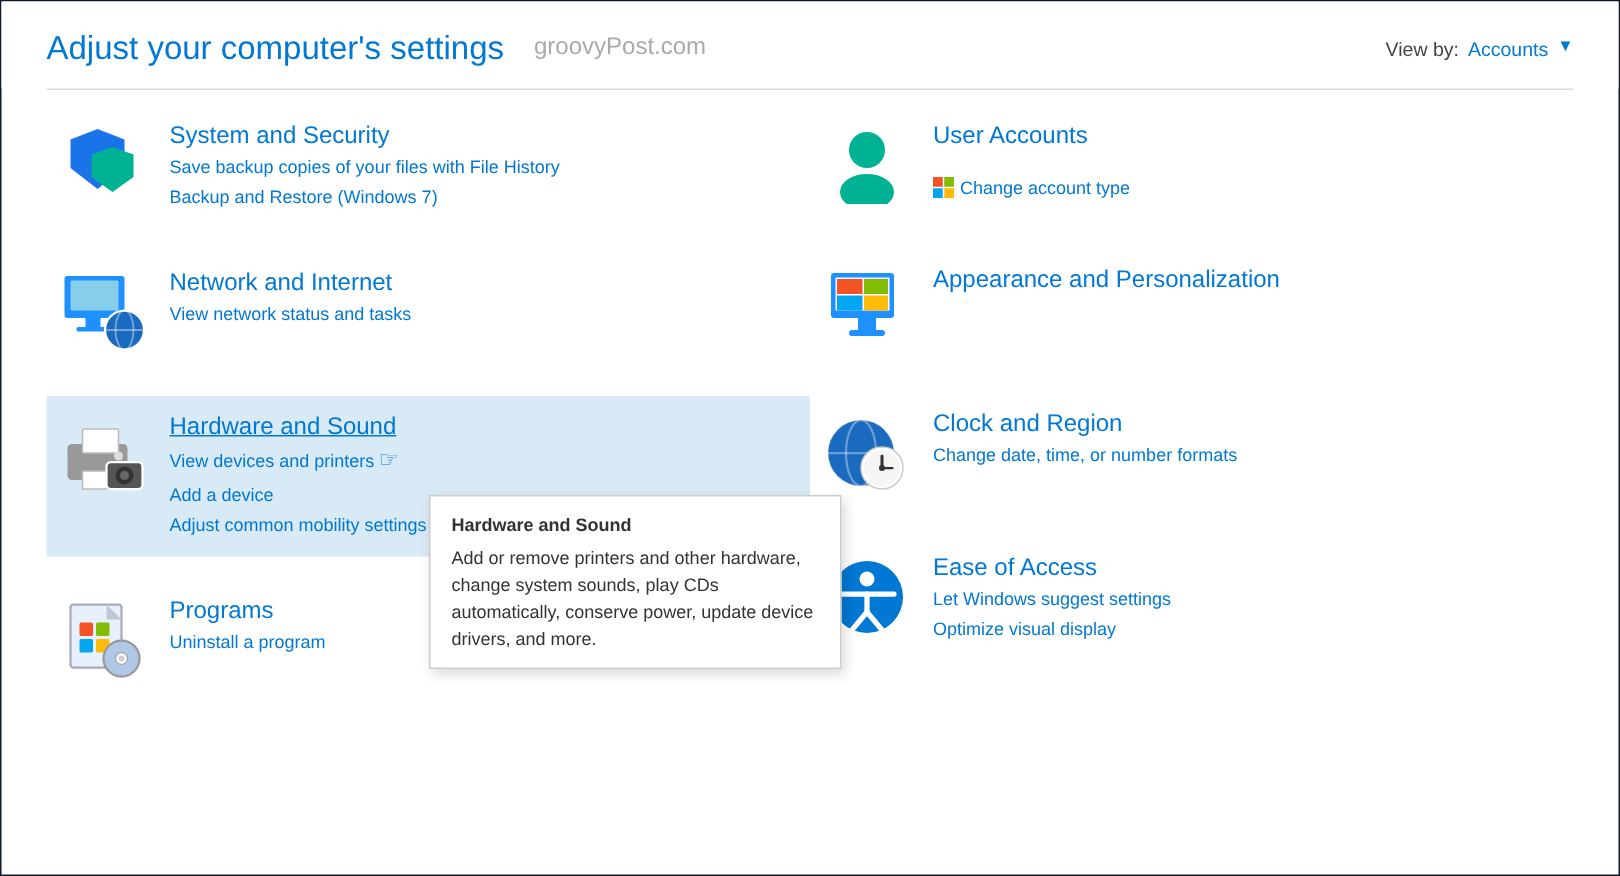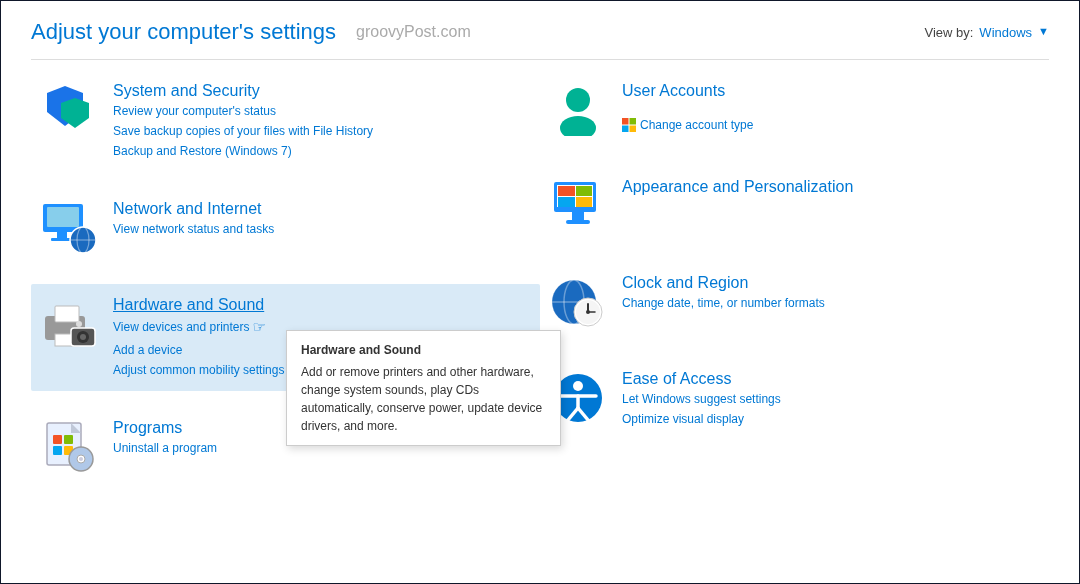--- a/index.html
+++ b/index.html
@@ -139,40 +139,39 @@
 
 <div class="window">
 
   <div class="header">
     <div class="header-left">
       <span class="page-title">Adjust your computer's settings</span>
       <span class="watermark">groovyPost.com</span>
     </div>
     <div class="header-right">
       <span class="viewby-label">View by:</span>
-      <span class="viewby-value">Windows</span>
+      <span class="viewby-value">Accounts</span>
       <span style="color:#0078d4;font-size:11px;">▼</span>
     </div>
   </div>
   <div class="divider"></div>
 
   <div class="content">
 
     <div class="left-col">
 
       <div class="category-item">
         <div class="category-icon">
           <svg width="52" height="52" viewBox="0 0 52 52">
             <polygon points="22,2 40,9 40,28 22,42 4,28 4,9" fill="#1a73e8"></polygon>
             <polygon points="32,14 46,19 46,34 32,44 18,34 18,19" fill="#00b294"></polygon>
           </svg>
         </div>
         <div class="category-text">
           <a class="category-title">System and Security</a>
-          <span class="category-link">Review your computer's status</span>
           <span class="category-link">Save backup copies of your files with File History</span>
           <span class="category-link">Backup and Restore (Windows 7)</span>
         </div>
       </div>
 
       <div class="category-item">
         <div class="category-icon">
           <svg width="56" height="52" viewBox="0 0 56 52">
 
             <rect x="2" y="2" width="40" height="28" rx="2" fill="#1e90ff"></rect>

